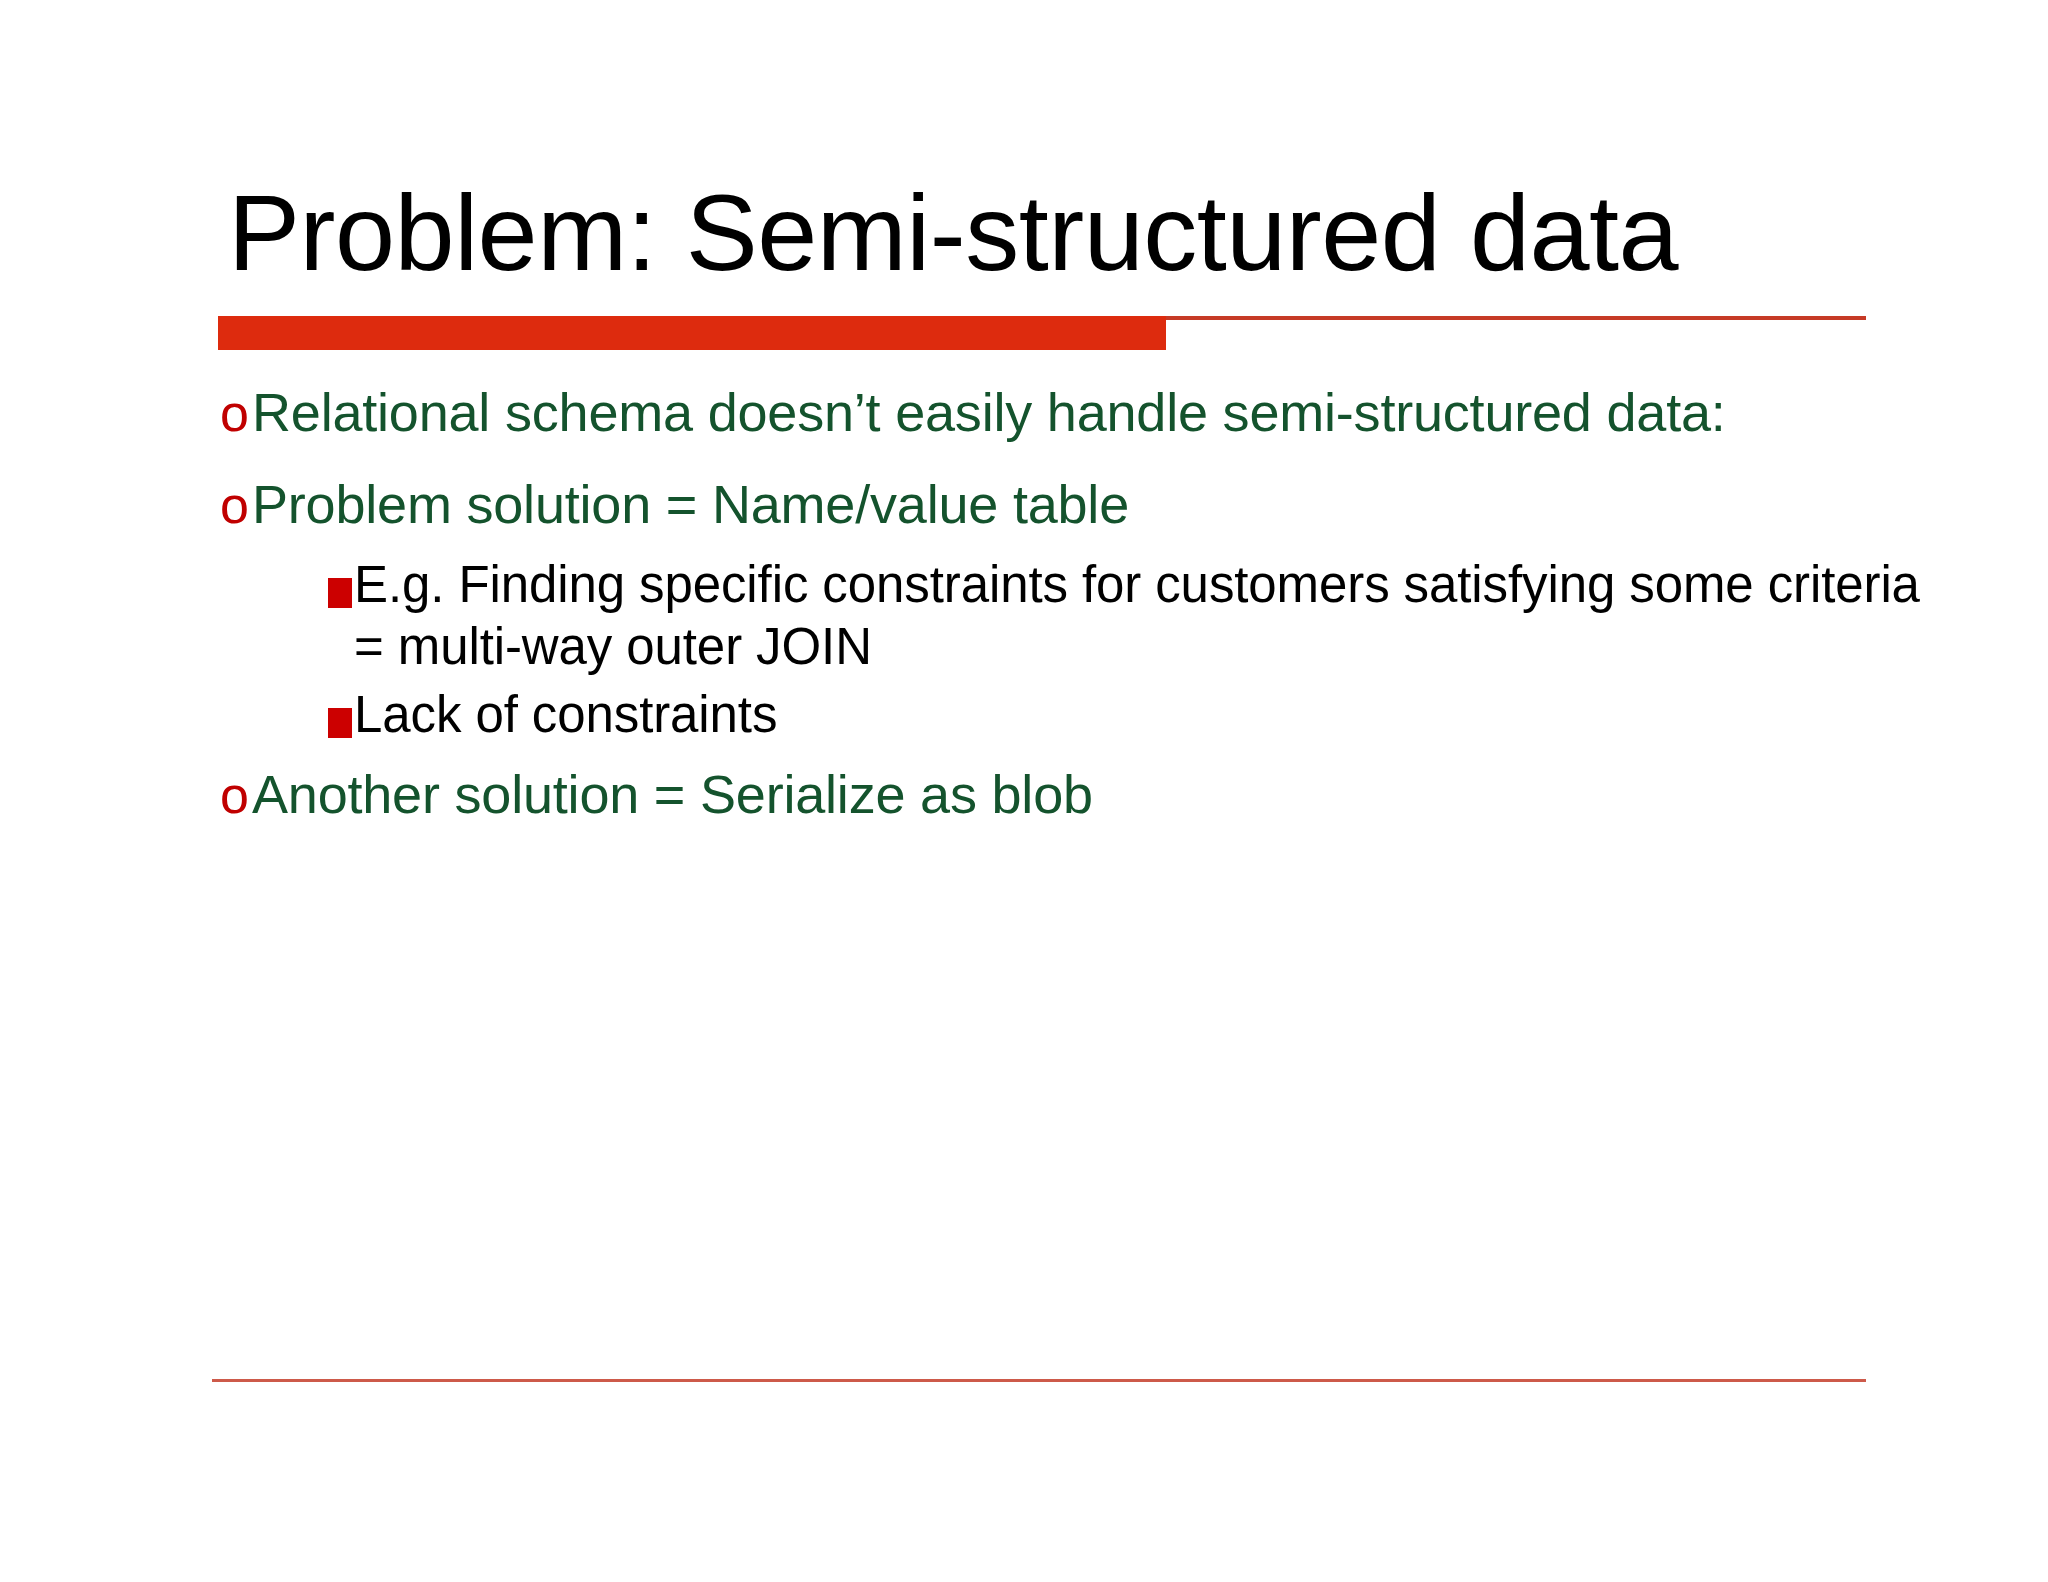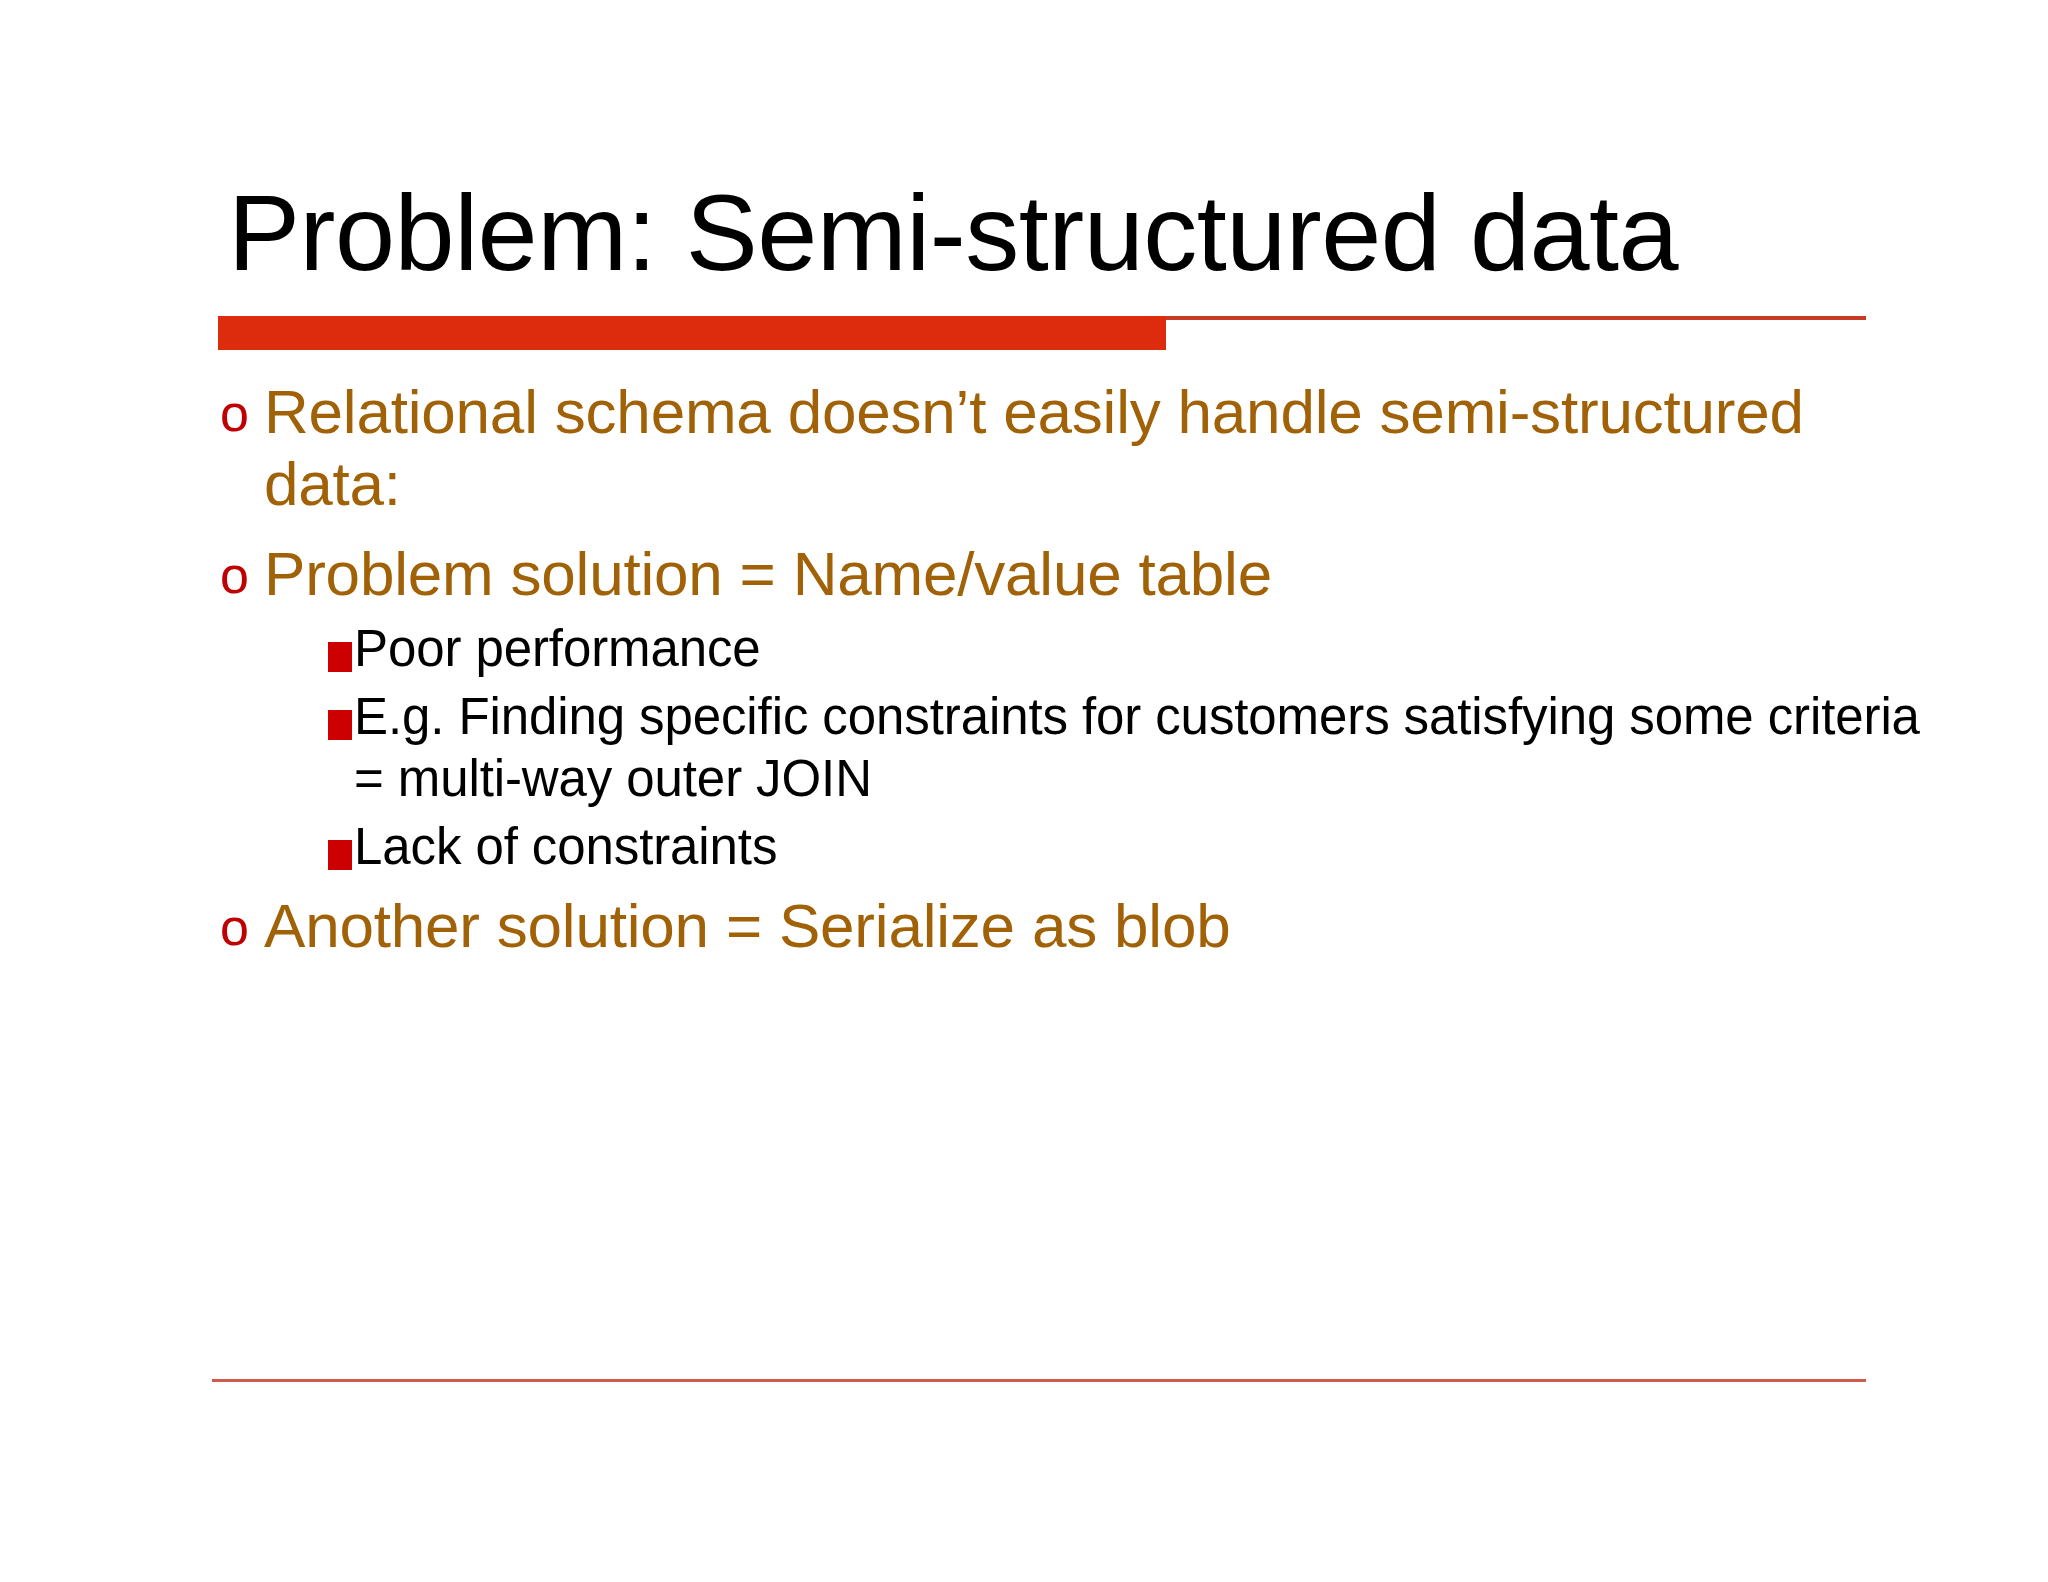--- a/index.html
+++ b/index.html
@@ -91,25 +91,24 @@
     width: 52px;
     color: #c00000;
     font-size: 52px;
     line-height: 74px;
     text-align: left;
     padding-left: 20px;
     box-sizing: border-box;
   }
   .lvl1 .text {
     flex: 1 1 auto;
-    color: #a16207;
-    font-size: 62px;
+    color: #14532d;
+    font-size: 54px;
     line-height: 72px;
     letter-spacing: -0.2px;
-    margin-left: 12px;
   }
 
   
   .lvl2 {
     margin-bottom: 0px;
   }
   .lvl2 .marker {
     flex: 0 0 auto;
     width: 118px;
     box-sizing: border-box;
@@ -160,26 +159,20 @@
 
     <div class="gap-md"></div>
 
     <div class="bullet-row lvl1">
       <div class="marker">o</div>
       <div class="text">Problem solution = Name/value table</div>
     </div>
 
     <div class="gap-sm"></div>
 
-    <div class="bullet-row lvl2">
-      <div class="marker">
-          <i></i>
-        </div>
-      <div class="text">Poor performance</div>
-    </div>
 
     <div class="gap-sm"></div>
 
     <div class="bullet-row lvl2">
       <div class="marker">
           <i></i>
         </div>
       <div class="text">E.g. Finding specific constraints for customers satisfying some criteria = multi-way outer JOIN</div>
     </div>
 

